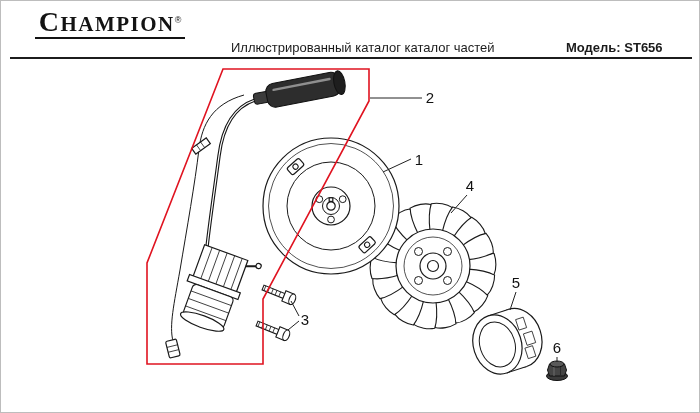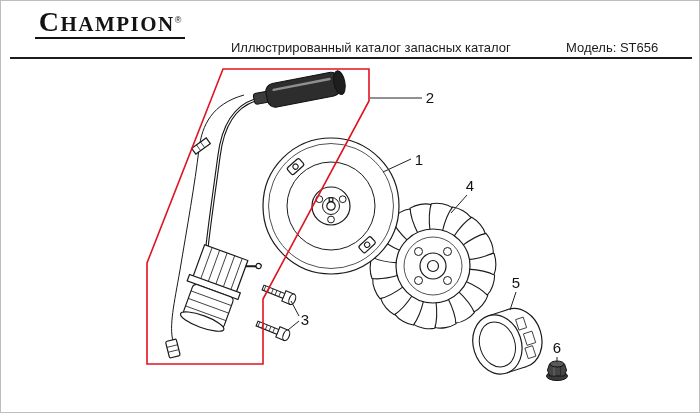--- a/index.html
+++ b/index.html
@@ -9,21 +9,21 @@
   
   .logo{position:absolute;left:30px;top:7px;width:158px;text-align:center;line-height:1;}
   .brand{display:inline-block;font-family:"Liberation Serif",serif;font-weight:700;font-size:21px;
          letter-spacing:1.5px;color:#131313;}
   .brand::first-letter{font-size:28px;}
   .reg{font-size:9px;vertical-align:8px;color:#131313;}
   .logo-rule{height:2px;background:#131313;margin:1px 4px;}
   .tagline{font-family:"Liberation Serif",serif;font-style:italic;font-weight:700;font-size:14px;
            color:#b8920f;letter-spacing:.5px;}
   .title{position:absolute;left:230px;top:39px;font-size:13px;color:#1b1b1b;}
-  .model{position:absolute;left:565px;top:39px;font-size:13px;color:#1b1b1b;}
+  .model{position:absolute;left:565px;top:39px;font-size:13px;color:#1b1b1b;font-weight:bold;}
   .header-rule{position:absolute;left:9px;top:56px;width:682px;height:2px;background:#1c1c1c;}
 
   
   svg.diagram{position:absolute;left:0;top:57px;}
   .wt{fill:#ffffff;stroke:#1a1a1a;stroke-width:1.2;}
   .ln{fill:none;stroke:#1a1a1a;stroke-width:1;}
   .thin{stroke-width:.75;}
   .callout{font-family:"Liberation Sans",sans-serif;font-size:15px;fill:#111;text-anchor:middle;}
   .leader{fill:none;stroke:#222;stroke-width:1;}
 </style>
@@ -32,21 +32,21 @@
 
 <div class="page">
 
   <header>
     <div class="logo">
       <div class="brand-row">
         <span class="brand">CHAMPION</span><span class="reg">®</span>
       </div>
       <div class="logo-rule"></div>
     </div>
-    <div class="title">Иллюстрированный каталог запасных каталог</div>
+    <div class="title">Иллюстрированный каталог каталог частей</div>
     <div class="model">Модель: ST656</div>
   </header>
   <div class="header-rule"></div>
 
   <svg class="diagram" width="700" height="356" viewBox="0 0 700 356" xmlns="http://www.w3.org/2000/svg" xmlns:xlink="http://www.w3.org/1999/xlink">
 
     <defs>
       <path id="blade" d="M 34,-9 C 44,-12 54,-13.5 61,-12.5 C 63.5,-6 63.5,3 61,8.5 C 52,9 42,8 35,6 C 33.5,1 33.5,-4 34,-9 Z" fill="#ffffff" stroke="#1a1a1a" stroke-width="1.1"></path>
       <g id="bolt">
         <rect x="-28" y="-2.6" width="23" height="5.2" fill="#ffffff" stroke="#1a1a1a" stroke-width="1.1"></rect>

